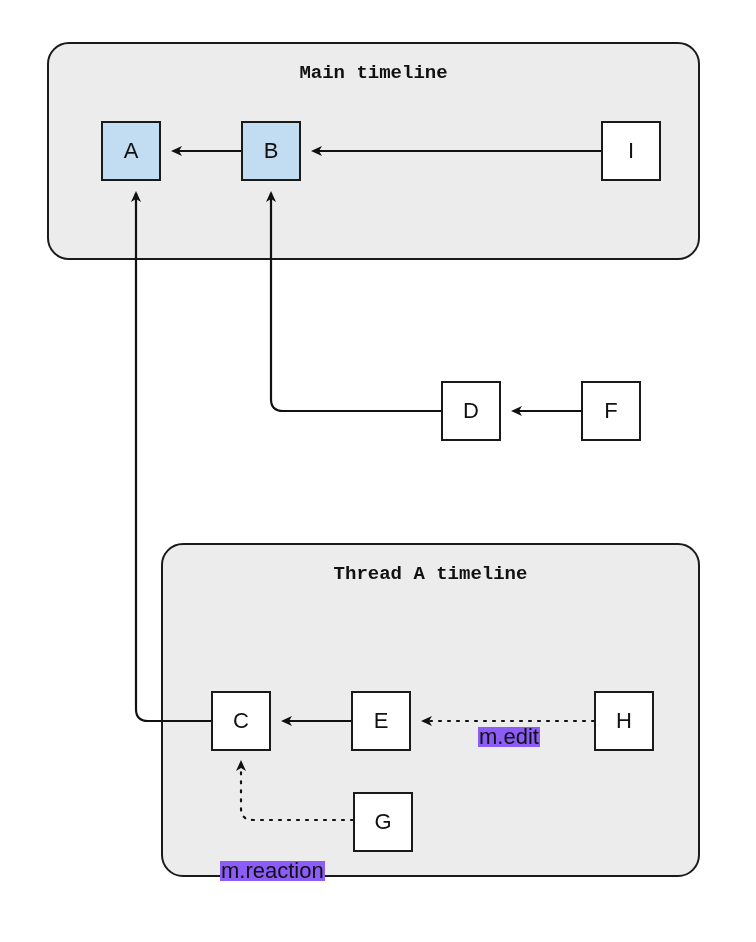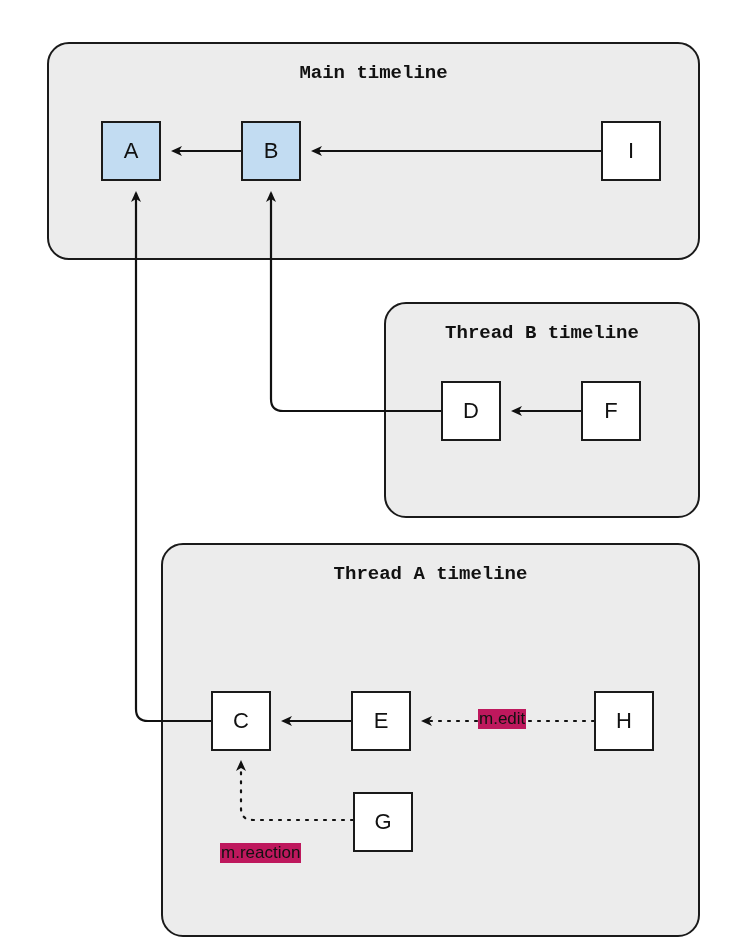--- a/index.html
+++ b/index.html
@@ -50,42 +50,40 @@
     align-items: center;
     justify-content: center;
     font-size: 22px;
     color: #111111;
   }
   .node.highlight {
     background: #c2dcf2;
   }
   .edge-label {
     position: absolute;
-    background: #be185d;
-    font-size: 17px;
+    background: #8b5cf6;
+    font-size: 22px;
     color: #111111;
     padding: 0 1px;
     white-space: nowrap;
     line-height: 20px;
+    margin-top: 18px;
   }
 </style>
 </head>
 <body>
 
 <div id="canvas">
 
   <div class="group-box" style="left:47px; top:42px; width:653px; height:218px;">
     <div class="group-title" style="top:18px;">Main timeline</div>
   </div>
 
-  <div class="group-box" style="left:384px; top:302px; width:316px; height:216px;">
-    <div class="group-title" style="top:18px;">Thread B timeline</div>
-  </div>
 
-  <div class="group-box" style="left:161px; top:543px; width:539px; height:394px;">
+  <div class="group-box" style="left:161px; top:543px; width:539px; height:334px;">
     <div class="group-title" style="top:18px;">Thread A timeline</div>
   </div>
 
   <svg class="layer" viewBox="0 0 756 942">
     <defs>
       <marker id="arrow-solid" markerWidth="12" markerHeight="12" refX="9" refY="5" orient="auto" markerUnits="userSpaceOnUse">
         <path d="M 0 0 L 11 5 L 0 10 L 3 5 Z" fill="#111111"></path>
       </marker>
       <marker id="arrow-dotted" markerWidth="12" markerHeight="12" refX="9" refY="5" orient="auto" markerUnits="userSpaceOnUse">
         <path d="M 0 0 L 11 5 L 0 10 L 3 5 Z" fill="#111111"></path>

